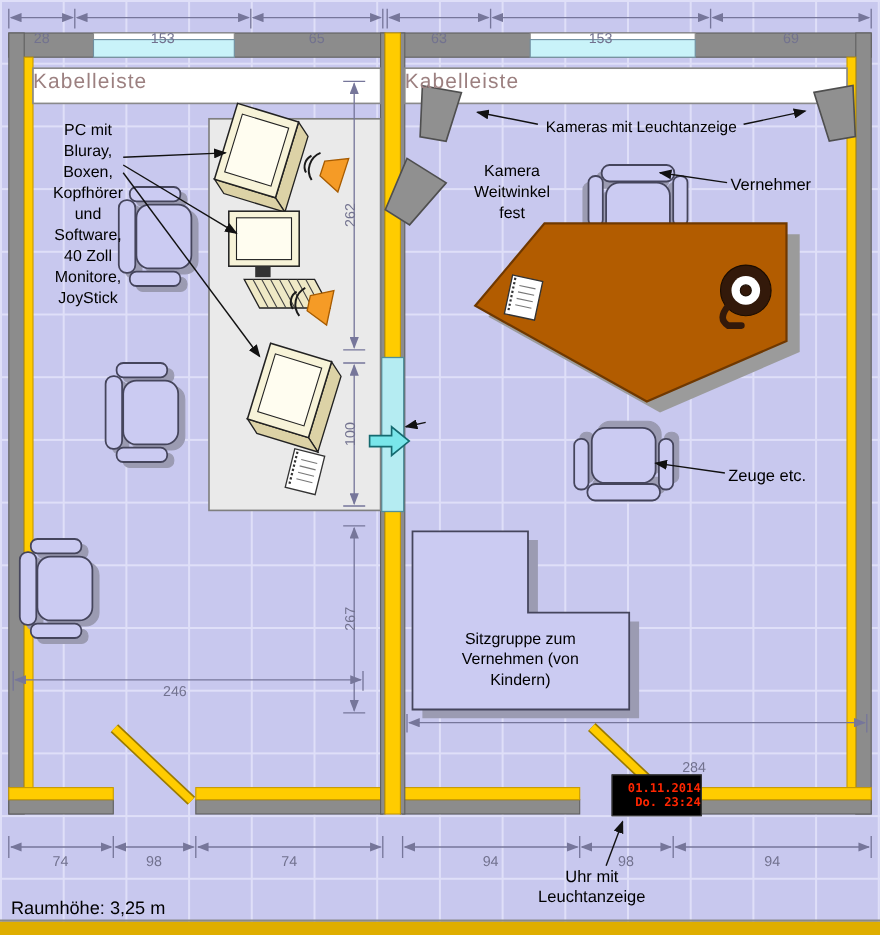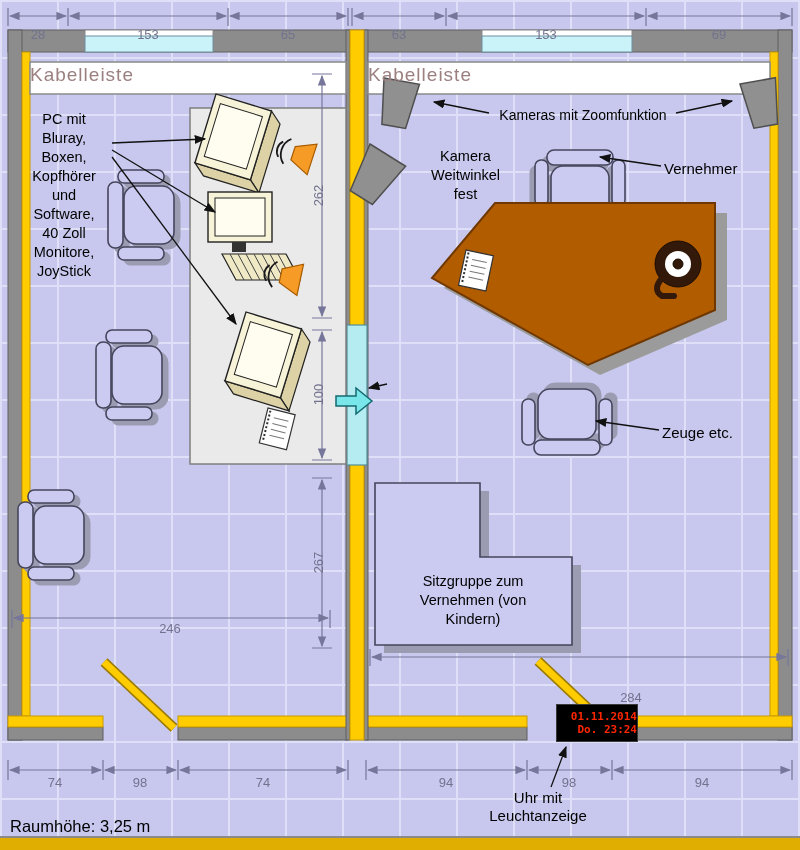--- a/index.html
+++ b/index.html
@@ -250,33 +250,33 @@
 
   <polygon points="336,396 356,396 356,388 372,401 356,414 356,406 336,406" class="viewArrow"></polygon>
 
   <line x1="0" y1="837" x2="800" y2="837" stroke="#8a8a8a" stroke-width="2"></line>
   <rect x="0" y="838" width="800" height="12" class="bottomBar"></rect>
 </svg>
 
 <div class="kab" style="left:30px;width:316px">Kabelleiste</div>
 <div class="kab" style="left:368px;width:402px">Kabelleiste</div>
 
-<div class="lbl" style="left:16px;top:110px;width:96px">
+<div class="lbl" style="left:32px;top:110px;width:96px">
   <div>PC mit</div>
   <div>Bluray,</div>
   <div>Boxen,</div>
   <div>Kopfhörer</div>
   <div>und</div>
   <div>Software,</div>
   <div>40 Zoll</div>
   <div>Monitore,</div>
   <div>JoyStick</div>
 </div>
 
-<div class="lbl" style="left:488px;top:106px;width:190px;font-size:14px">Kameras mit Zoomfunktion</div>
+<div class="lbl" style="left:488px;top:106px;width:190px;font-size:14px">Kameras mit Leuchtanzeige</div>
 
 <div class="lbl" style="left:418px;top:147px;width:95px">
   <div>Kamera</div>
   <div>Weitwinkel</div>
   <div>fest</div>
 </div>
 
 <div class="lbl left" style="left:664px;top:159px;width:100px;font-size:15px">Vernehmer</div>
 
 
@@ -311,16 +311,16 @@
 <div class="dim" style="left:116px;top:775px;width:48px">98</div>
 <div class="dim" style="left:239px;top:775px;width:48px">74</div>
 <div class="dim" style="left:422px;top:775px;width:48px">94</div>
 <div class="dim" style="left:545px;top:775px;width:48px">98</div>
 <div class="dim" style="left:678px;top:775px;width:48px">94</div>
 
 <div class="dim rot" style="left:294px;top:188px;width:48px">262</div>
 <div class="dim rot" style="left:294px;top:387px;width:48px">100</div>
 <div class="dim rot" style="left:294px;top:555px;width:48px">267</div>
 
-<div class="dim" style="left:146px;top:621px;width:48px">246</div>
+<div class="dim" style="left:135px;top:621px;width:48px">246</div>
 <div class="dim" style="left:607px;top:690px;width:48px">284</div>
 
 </div>
 
 </body></html>

